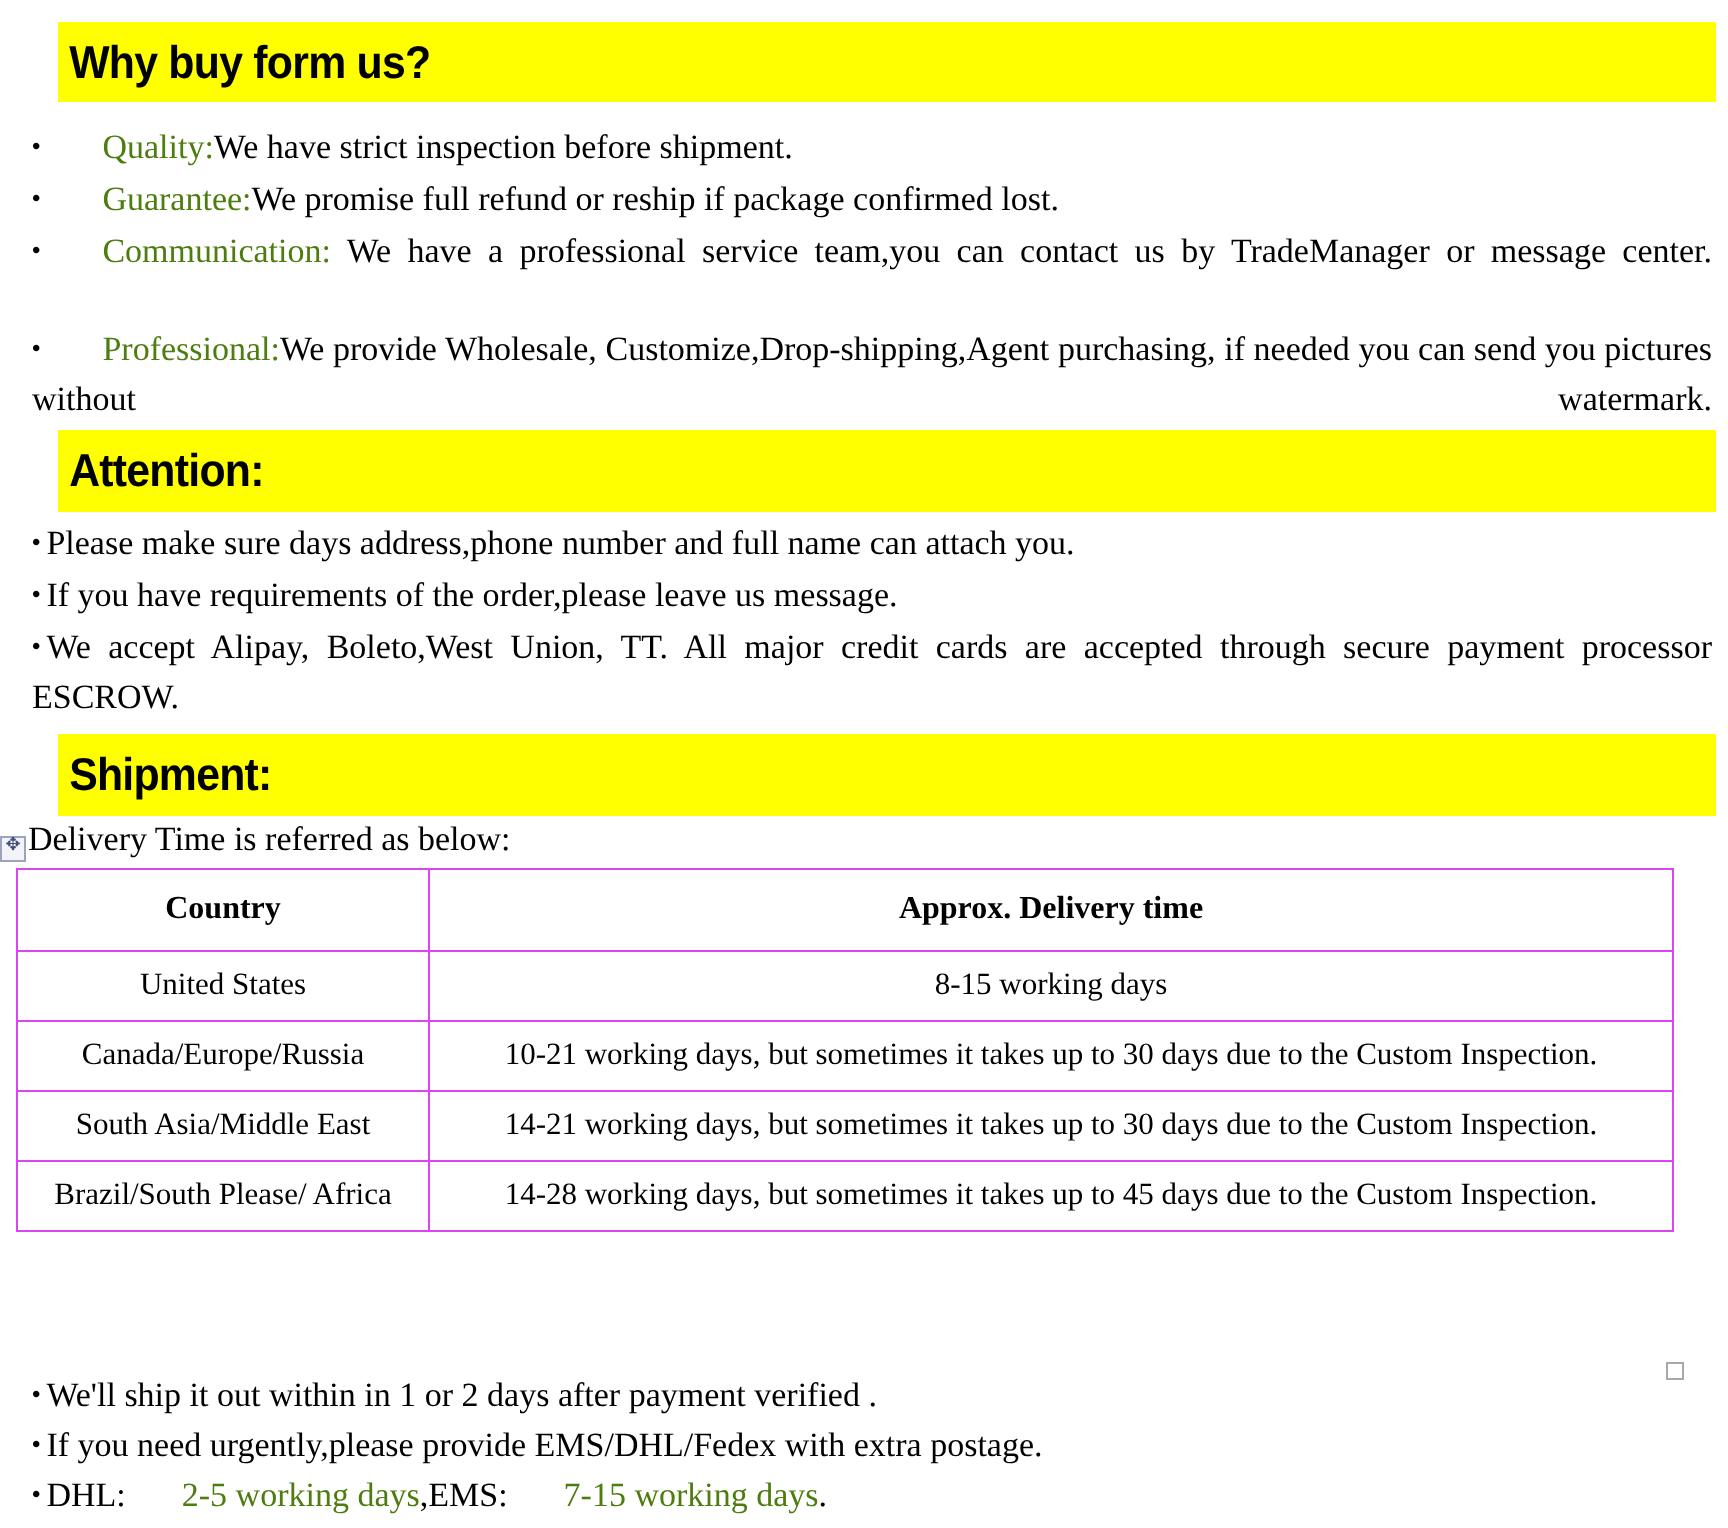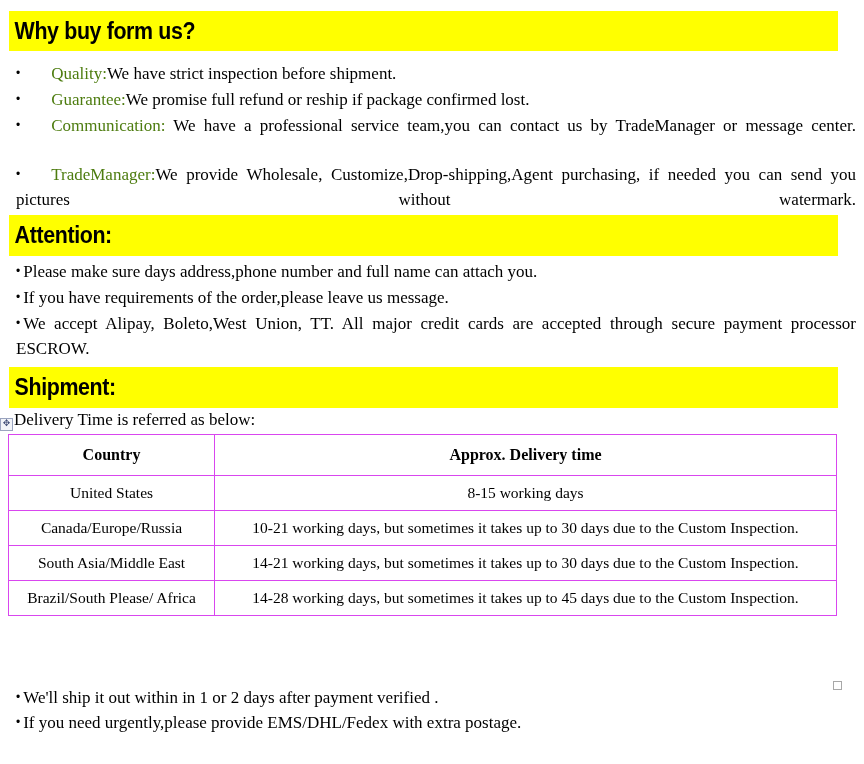--- a/index.html
+++ b/index.html
@@ -23,20 +23,21 @@
     height: 764px;
   }
 
   
   .banner {
     position: absolute;
     background: #ffff00;
     box-sizing: border-box;
     display: flex;
     align-items: center;
+    margin-left: 20px;
   }
   .banner-text {
     font-family: "Liberation Sans", "DejaVu Sans", sans-serif;
     font-weight: bold;
     font-size: 23px;
     letter-spacing: -0.4px;
     color: #000000;
     padding-left: 6px;
     line-height: 1;
     transform: scaleX(0.93);
@@ -166,21 +167,21 @@
 
   <div class="para" id="p-guarantee">
     <span class="bullet">•</span><span class="hl">Guarantee:</span><span>We promise full refund or reship if package confirmed lost.</span>
   </div>
 
   <div class="para j" id="p-communication">
     <span class="bullet">•</span><span class="hl">Communication:</span><span> We have a professional service team,you can contact us by TradeManager or message center.</span>
   </div>
 
   <div class="para j" id="p-professional">
-    <span class="bullet">•</span><span class="hl">TradeManager:</span><span>We provide Wholesale, Customize,Drop-shipping,Agent purchasing, if needed you can send you pictures without watermark.</span>
+    <span class="bullet">•</span><span class="hl">Professional:</span><span>We provide Wholesale, Customize,Drop-shipping,Agent purchasing, if needed you can send you pictures without watermark.</span>
   </div>
 
   <div class="banner" id="banner-att">
     <span class="banner-text">Attention:</span>
   </div>
 
   <div class="para" id="p-att1">
     <span class="bullet">•</span><span>Please make sure days address,phone number and full name can attach you.</span>
   </div>
 
@@ -236,14 +237,17 @@
   <div class="tbl-resize-handle"></div>
 
   <div class="para" id="p-ship1">
     <span class="bullet">•</span><span>We'll ship it out within in 1 or 2 days after payment verified .</span>
   </div>
 
   <div class="para" id="p-ship2">
     <span class="bullet">•</span><span>If you need urgently,please provide EMS/DHL/Fedex with extra postage.</span>
   </div>
 
+  <div class="para" id="p-ship3">
+    <span class="bullet">•</span><span>DHL:</span><span class="hl">2-5 working days</span><span>,</span><span>EMS:</span><span class="hl">7-15 working days</span><span>.</span>
+  </div>
 
 </div>
 
 </body></html>

